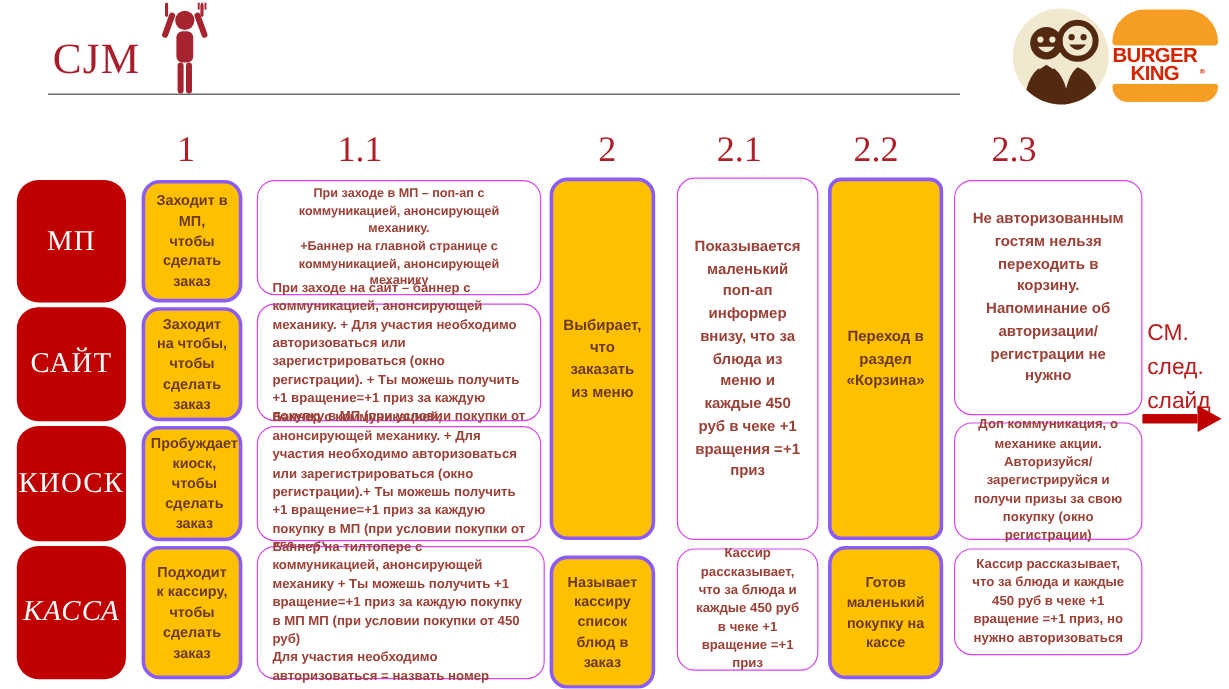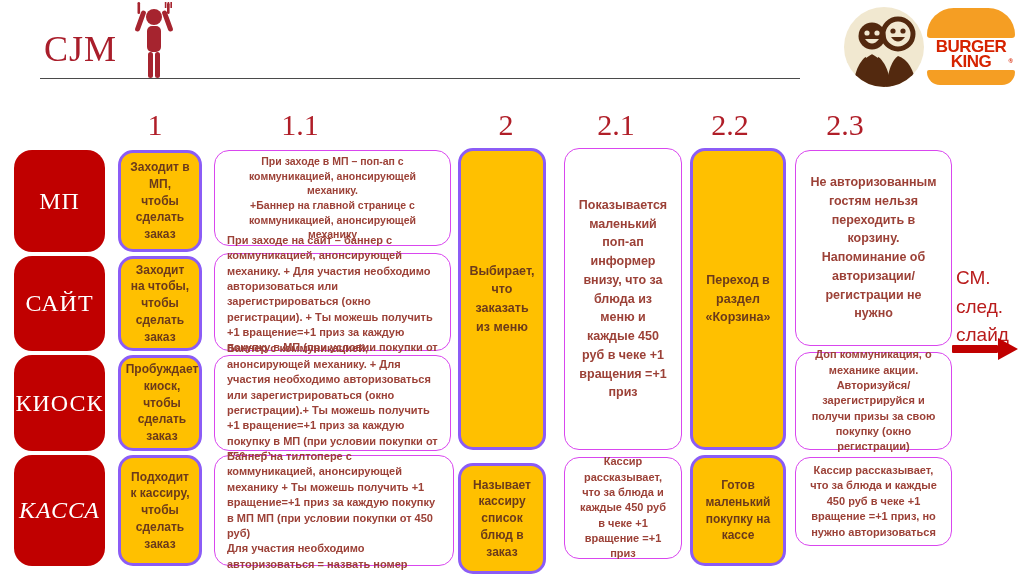--- a/index.html
+++ b/index.html
@@ -33,21 +33,21 @@
   .fs10{font-size:10.5px;}
   .fs12{font-size:12.5px;line-height:1.5;}
 
   
   .seenext{font-size:19px;color:#b91c1c;line-height:1.5;white-space:pre-line;font-weight:400;}
   .arrow-shaft{background:#C00000;height:8px;width:46px;border-radius:1px;}
   .arrow-head{width:0;height:0;border-top:11px solid transparent;border-bottom:11px solid transparent;
               border-left:20px solid #C00000;}
 
   
-  .bk{width:88px;display:flex;flex-direction:column;align-items:center;}
+  .bk{width:88px;display:flex;flex-direction:column;align-items:flex-start;}
   .bk-bun-top{width:88px;height:30px;background:#F59E23;border-radius:42px 42px 5px 5px;}
   .bk-text{color:#D62300;font-weight:700;font-size:17px;line-height:15px;letter-spacing:-0.5px;
            text-align:center;margin:1px 0;position:relative;}
   .bk-text sup{font-size:6px;position:absolute;bottom:0;right:-6px;}
   .bk-bun-bottom{width:88px;height:15px;background:#F59E23;border-radius:4px 4px 26px 26px;}
 </style>
 </head>
 <body>
 
 <div class="canvas">
@@ -156,21 +156,21 @@
       <span>Называет кассиру список блюд в заказ</span>
     </div>
 
   <div class="abs cell cw fs12" style="left:564px;top:148px;width:118px;height:302px;">
       <span>Показывается маленький поп-ап информер внизу, что за блюда из меню и каждые 450 руб в чеке +1 вращения =+1 приз</span>
     </div>
   <div class="abs cell cw" style="left:564px;top:457px;width:118px;height:102px;">
       <span>Кассир рассказывает, что за блюда  и каждые 450 руб в чеке +1 вращение =+1 приз</span>
     </div>
 
-  <div class="abs cell cy fs12" style="left:690px;top:148px;width:96px;height:302px;">
+  <div class="abs cell cy fs12" style="left:690px;top:148px;width:96px;height:302px;border-radius:11px;">
       <span>Переход в раздел «Корзина»</span>
     </div>
   <div class="abs cell cy" style="left:690px;top:455px;width:96px;height:111px;">
       <span>Готов маленький покупку на кассе</span>
     </div>
 
   <div class="abs cell cw fs12" style="left:795px;top:150px;width:157px;height:196px;">
       <span>Не авторизованным гостям нельзя переходить в корзину. Напоминание об авторизации/регистрации не нужно</span>
     </div>
   <div class="abs cell cw" style="left:795px;top:352px;width:157px;height:98px;">

